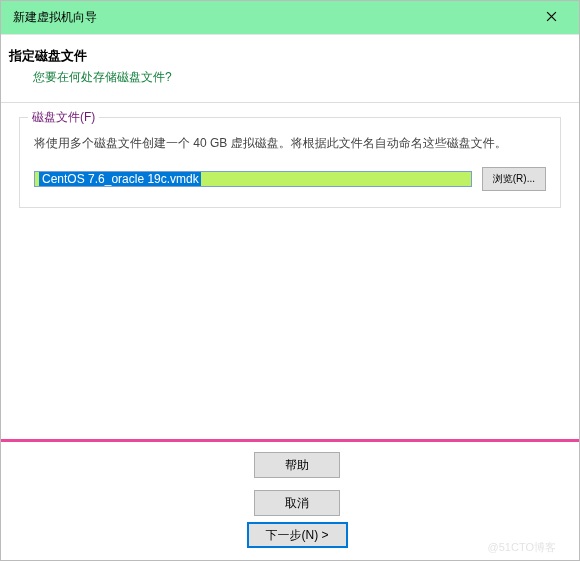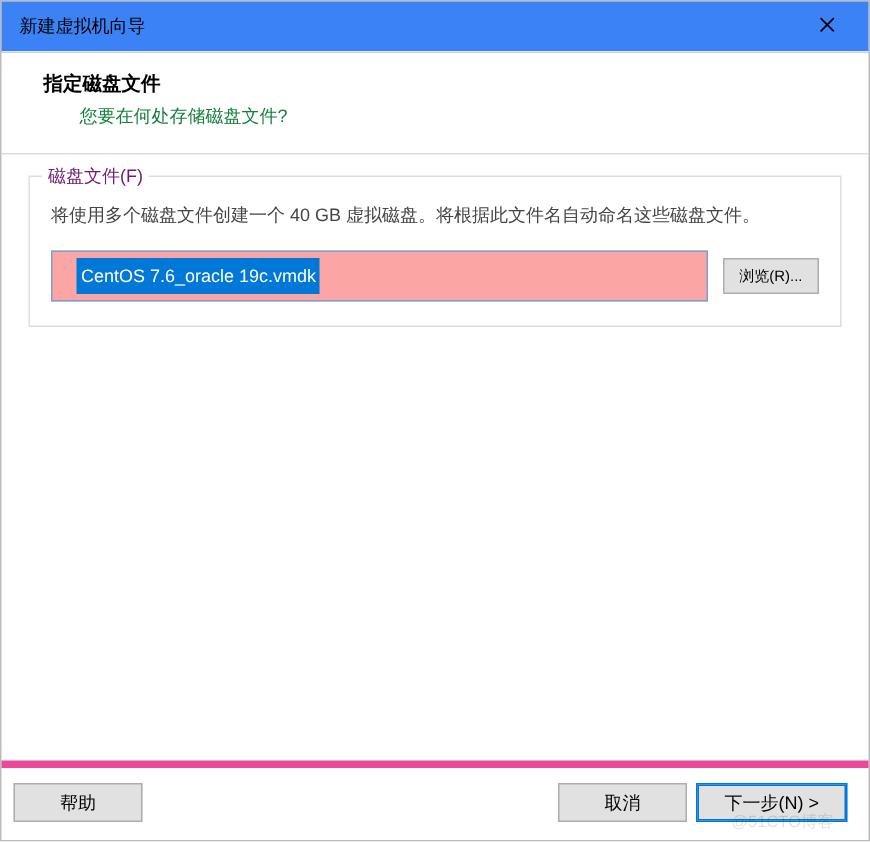--- a/index.html
+++ b/index.html
@@ -18,39 +18,39 @@
       background: #fff;
       display: flex;
       flex-direction: column;
     }
     .titlebar {
       display: flex;
       align-items: center;
       height: 34px;
       padding: 0 8px 0 12px;
       border-bottom: 1px solid #e5e5e5;
-      background: #3b82f6;
+      background: #86efac;
     }
     .title-text {
       flex: 1;
       font-size: 12px;
       color: #000;
     }
     .close-btn {
       width: 40px;
       height: 30px;
       display: flex;
       align-items: center;
       justify-content: center;
       color: #000;
       cursor: pointer;
     }
     .close-btn svg { width: 11px; height: 11px; }
     .header-section {
-      padding: 12px 24px 16px 28px;
+      padding: 12px 24px 16px 8px;
       border-bottom: 1px solid #ddd;
     }
     .header-title {
       font-size: 13px;
       font-weight: bold;
       color: #000;
       margin-bottom: 4px;
     }
     .header-subtitle {
       font-size: 12px;
@@ -85,22 +85,22 @@
     }
     .input-row {
       display: flex;
       align-items: center;
       gap: 10px;
     }
     .file-input-wrap {
       flex: 1;
       border: 1px solid #7a9fd4;
       height: 16px;
-      padding: 16px;
-      background: #fca5a5;
+      padding: 4px;
+      background: #bef264;
       display: flex;
       align-items: center;
       overflow: hidden;
     }
     .file-input {
       flex: 0 0 auto;
       background: #0078d7;
       color: #fff;
       padding: 3px 2px 3px 3px;
       font-size: 12px;
@@ -112,25 +112,26 @@
     .browse-btn {
       height: 24px;
       padding: 0 10px;
       border: 1px solid #adadad;
       background: #e1e1e1;
       font-size: 10px;
       cursor: pointer;
       font-family: inherit;
     }
     .footer {
-      border-top: 5px solid #ec4899;
-      padding: 10px 14px 12px 8px;
+      border-top: 3px solid #ec4899;
+      padding: 10px 14px 12px 28px;
       display: flex;
       align-items: center;
       gap: 6px;
+      flex-direction: column;
     }
     .footer-spacer { flex: 1; }
     .footer-btn {
       height: 26px;
       padding: 0 18px;
       min-width: 86px;
       border: 1px solid #adadad;
       background: #e1e1e1;
       font-size: 12px;
       cursor: pointer;

